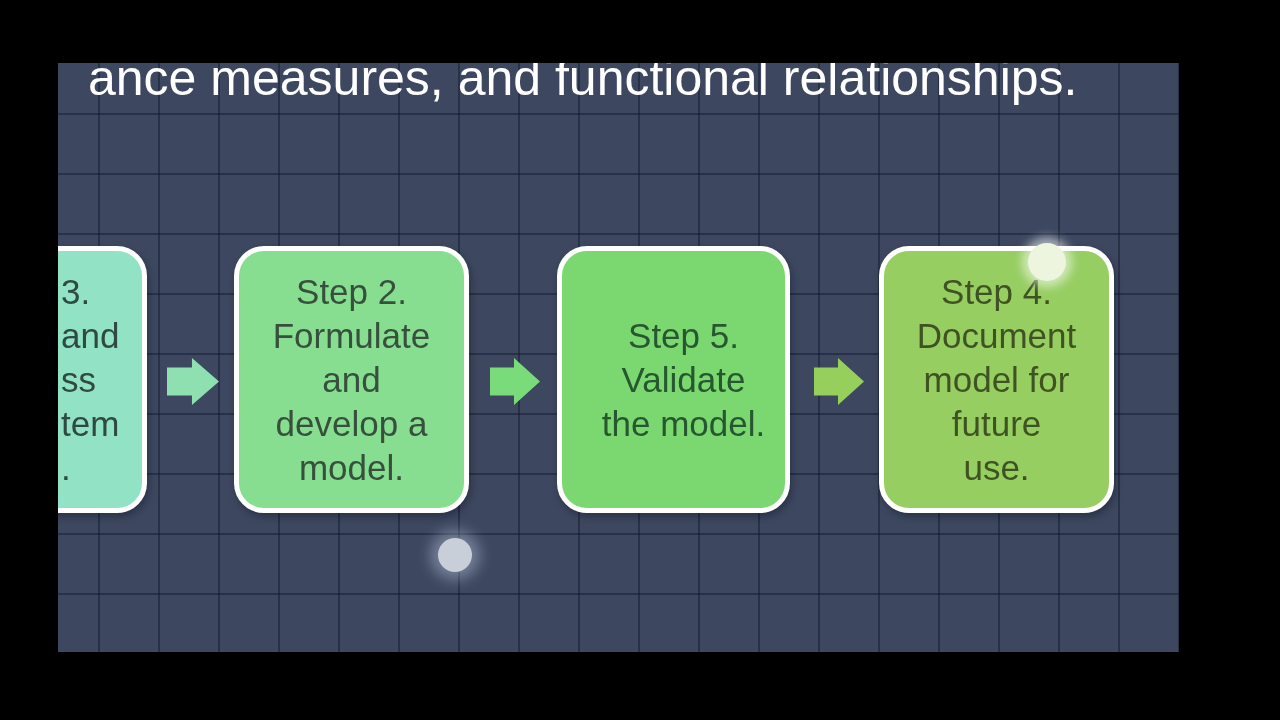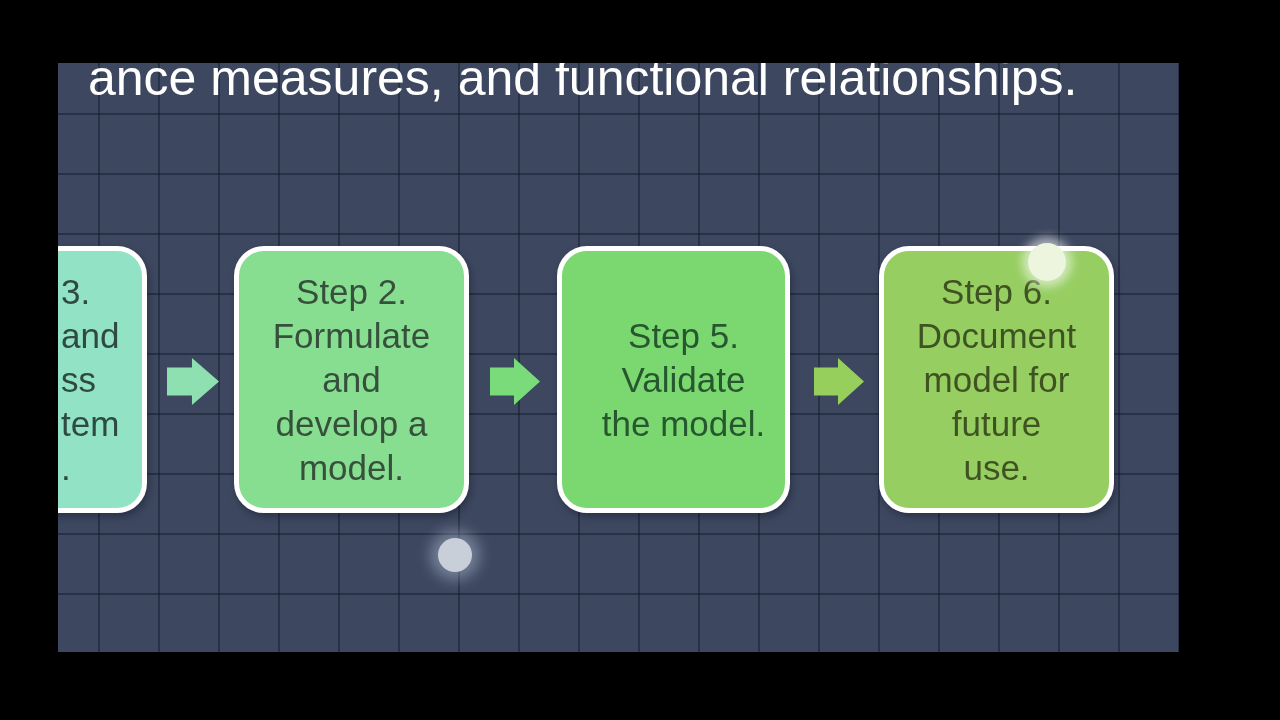--- a/index.html
+++ b/index.html
@@ -141,21 +141,21 @@
 
     <div class="box box-step5" style="background-color: rgb(123, 216, 113);">
       <div class="box-text" style="color: rgb(38, 87, 47);">Step 5.
 Validate
 the model.</div>
     </div>
 
     <div class="arrow arrow-3" style="background-color: rgb(151, 207, 92);"></div>
 
     <div class="box box-step6" style="background-color: rgb(151, 206, 98);">
-      <div class="box-text" style="color: rgb(63, 83, 34);">Step 6.
+      <div class="box-text" style="color: rgb(63, 83, 34);">Step 4.
 Document
 model for
 future
 use.</div>
     </div>
 
     <div class="highlight-circle" style="background-color: rgb(237, 245, 223);"></div>
 
     <div class="pointer-dot" style="background-color: rgb(201, 207, 217);"></div>
 

